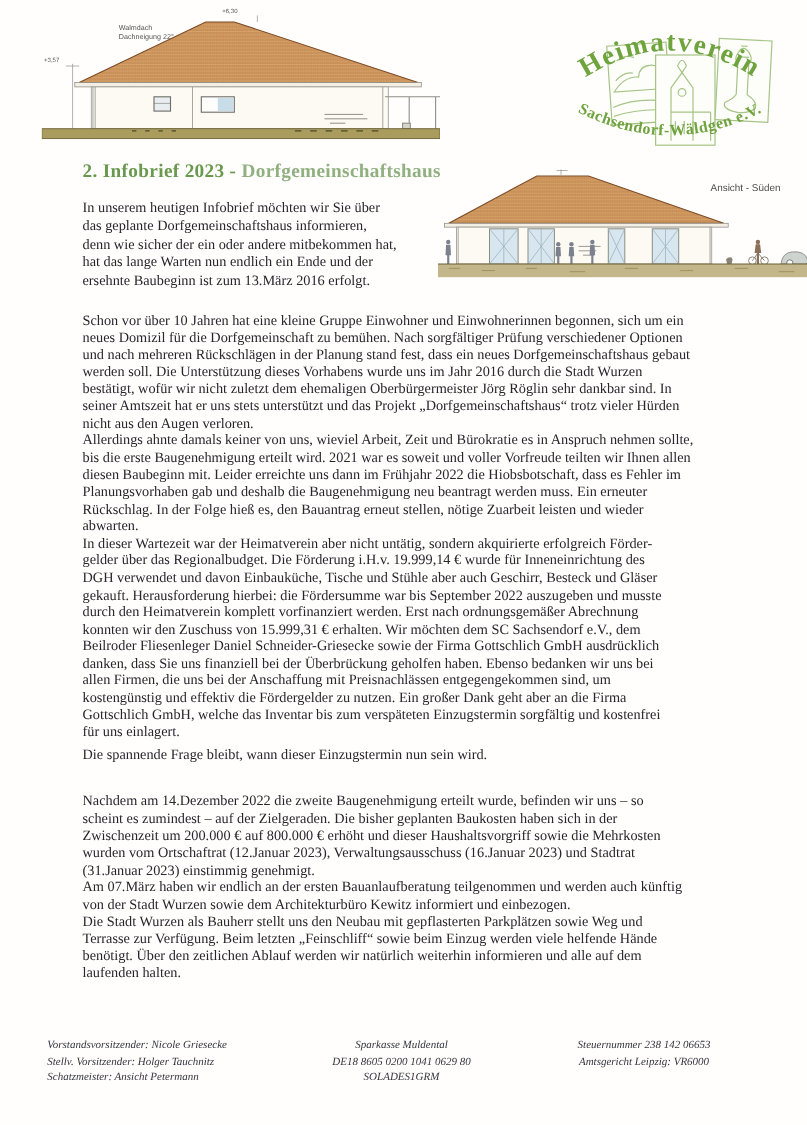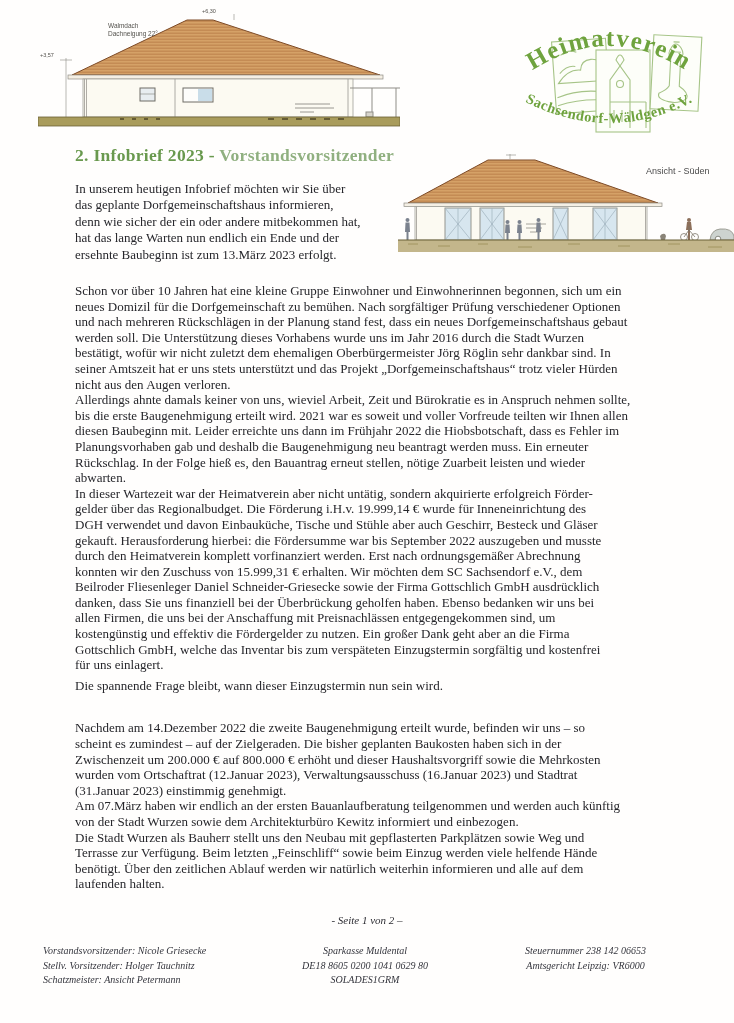--- a/index.html
+++ b/index.html
@@ -110,27 +110,27 @@
 
     <text font-family="Liberation Serif, serif" font-weight="bold" font-size="25" fill="#6fa33e" letter-spacing="1.5">
       <textPath href="#arcTop" startOffset="50%" text-anchor="middle">Heimatverein</textPath>
     </text>
     <text font-family="Liberation Serif, serif" font-weight="bold" font-size="14.5" fill="#6fa33e" letter-spacing="0.5">
       <textPath href="#arcBot" startOffset="50%" text-anchor="middle">Sachsendorf-Wäldgen e.V.</textPath>
     </text>
   </svg>
 
   <div class="abs heading">
-    <span class="h1a">2. Infobrief 2023 - </span><span class="h1b">Vorstandsvorsitzender</span>
+    <span class="h1a">2. Infobrief 2023 - </span><span class="h1b">Dorfgemeinschaftshaus</span>
   </div>
   <div class="abs intro">In unserem heutigen Infobrief möchten wir Sie über
 das geplante Dorfgemeinschaftshaus informieren,
 denn wie sicher der ein oder andere mitbekommen hat,
 hat das lange Warten nun endlich ein Ende und der
-ersehnte Baubeginn ist zum 13.März 2023 erfolgt.</div>
+ersehnte Baubeginn ist zum 13.März 2016 erfolgt.</div>
 
   <svg class="abs" style="left:398px;top:146px;" width="336" height="122" viewBox="0 0 336 122">
 
     <polygon points="10,57 90,14 137,14 260,57" fill="url(#tiles)" stroke="#7d4a26" stroke-width="1"></polygon>
     <path d="M112 8 V13 M108 9 H118" stroke="#8b8b85" stroke-width="0.6"></path>
     <rect x="6" y="57" width="258" height="3.5" fill="#f4efe4" stroke="#8f8d85" stroke-width="0.7"></rect>
 
     <rect x="17" y="60.5" width="232" height="33.5" fill="#fcfaf2" stroke="#a0a09a" stroke-width="0.8"></rect>
     <path d="M18.5 60.5 V94 M247.5 60.5 V94" stroke="#9a9892" stroke-width="0.8"></path>
 
@@ -222,21 +222,20 @@
 wurden vom Ortschaftrat (12.Januar 2023), Verwaltungsausschuss (16.Januar 2023) und Stadtrat
 (31.Januar 2023) einstimmig genehmigt.</p>
     <p>Am 07.März haben wir endlich an der ersten Bauanlaufberatung teilgenommen und werden auch künftig
 von der Stadt Wurzen sowie dem Architekturbüro Kewitz informiert und einbezogen.</p>
     <p>Die Stadt Wurzen als Bauherr stellt uns den Neubau mit gepflasterten Parkplätzen sowie Weg und
 Terrasse zur Verfügung. Beim letzten „Feinschliff“ sowie beim Einzug werden viele helfende Hände
 benötigt. Über den zeitlichen Ablauf werden wir natürlich weiterhin informieren und alle auf dem
 laufenden halten.</p>
   </div>
 
-  <div class="abs page-label">- Seite 1 von 2 –</div>
 
   <div class="abs foot foot-left">
     <div>Vorstandsvorsitzender: Nicole Griesecke</div>
     <div>Stellv. Vorsitzender: Holger Tauchnitz</div>
     <div>Schatzmeister: Ansicht Petermann</div>
   </div>
   <div class="abs foot foot-center">
     <div>Sparkasse Muldental</div>
     <div>DE18 8605 0200 1041 0629 80</div>
     <div>SOLADES1GRM</div>

